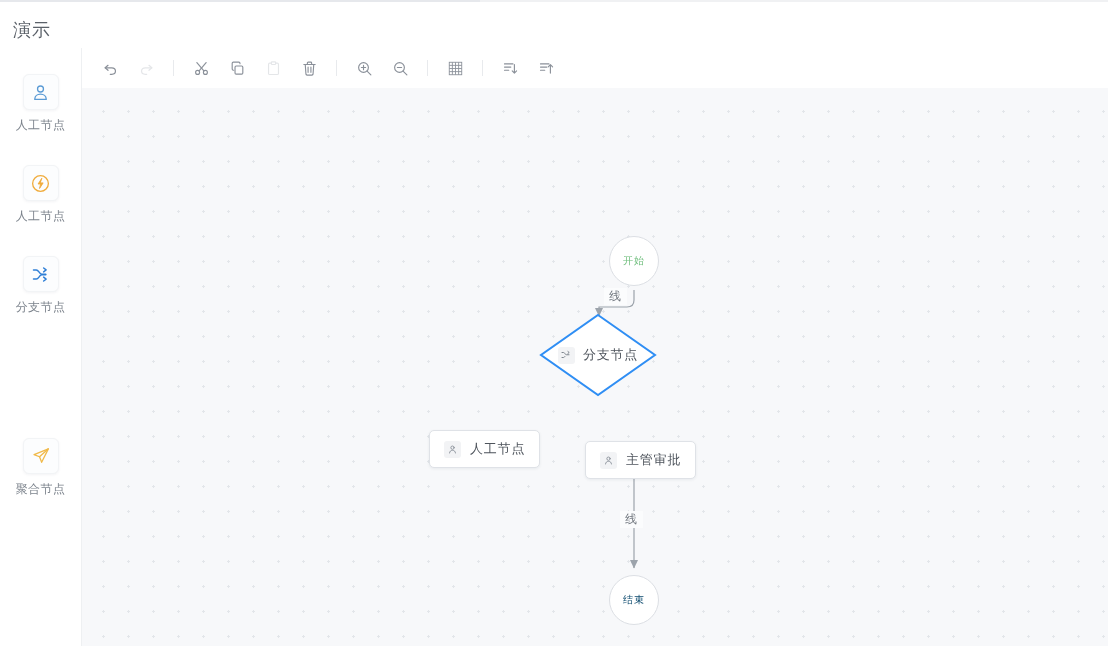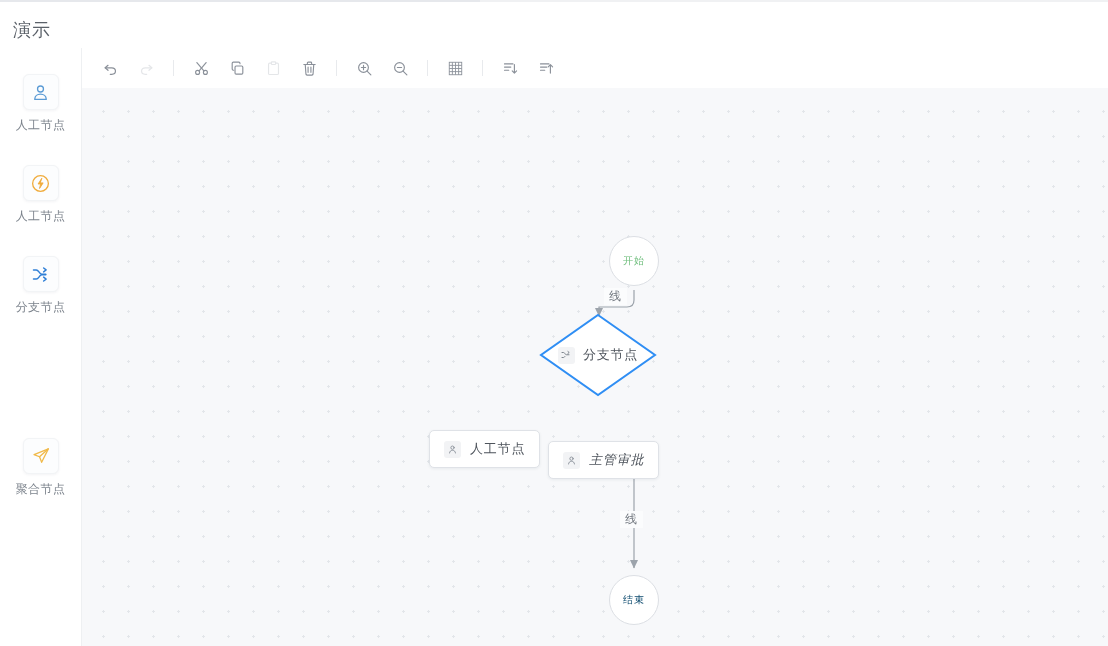--- a/index.html
+++ b/index.html
@@ -419,21 +419,21 @@
         <span class="rect-icon">
           <svg width="11" height="11" viewBox="0 0 24 24" fill="none" stroke="#8a9099" stroke-width="2" stroke-linecap="round" stroke-linejoin="round">
             <circle cx="12" cy="8" r="3.6"></circle>
             <path d="M5.5 19.6c0-3.4 2.9-5.8 6.5-5.8s6.5 2.4 6.5 5.8"></path>
           </svg>
         </span>
         <span>人工节点</span>
       </div>
     </div>
 
-    <div class="node" style="left:466px; top:353px;font-style:italic;">
+    <div class="node" style="left:503px; top:353px;">
       <div class="node-rect">
         <span class="rect-icon">
           <svg width="11" height="11" viewBox="0 0 24 24" fill="none" stroke="#8a9099" stroke-width="2" stroke-linecap="round" stroke-linejoin="round">
             <circle cx="12" cy="8" r="3.6"></circle>
             <path d="M5.5 19.6c0-3.4 2.9-5.8 6.5-5.8s6.5 2.4 6.5 5.8"></path>
           </svg>
         </span>
         <span>主管审批</span>
       </div>
     </div>

